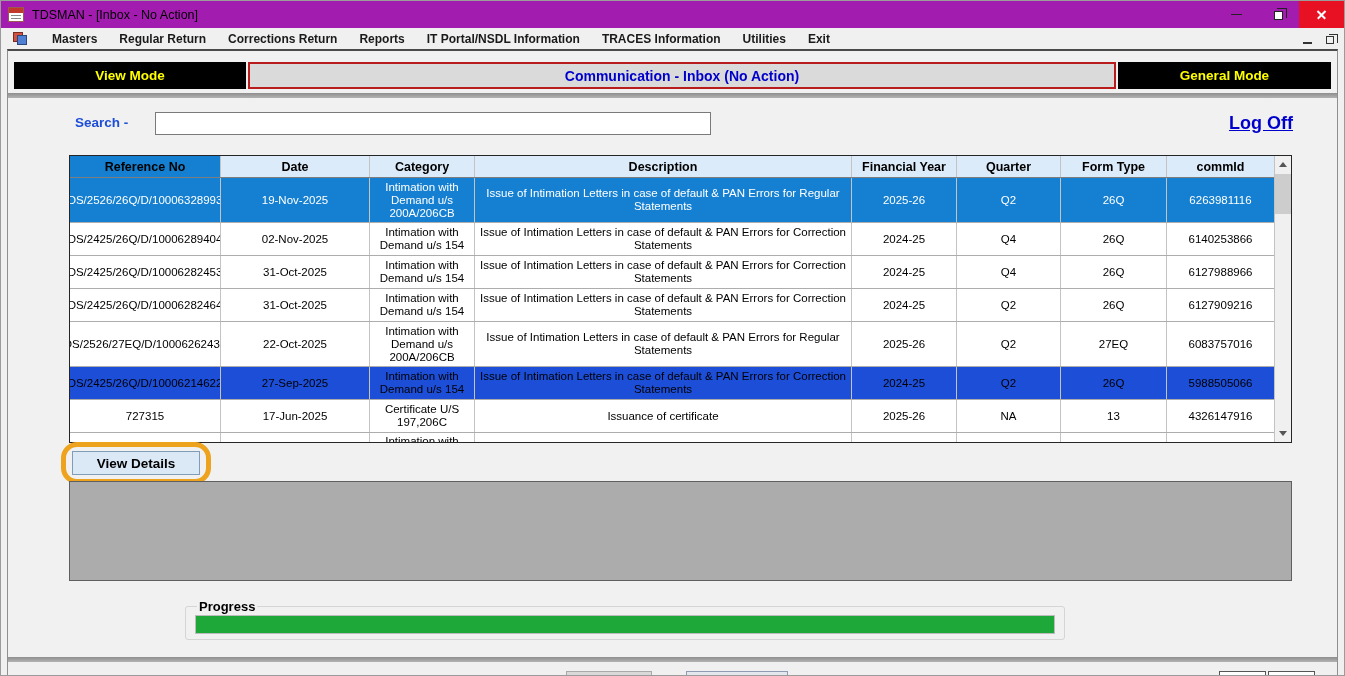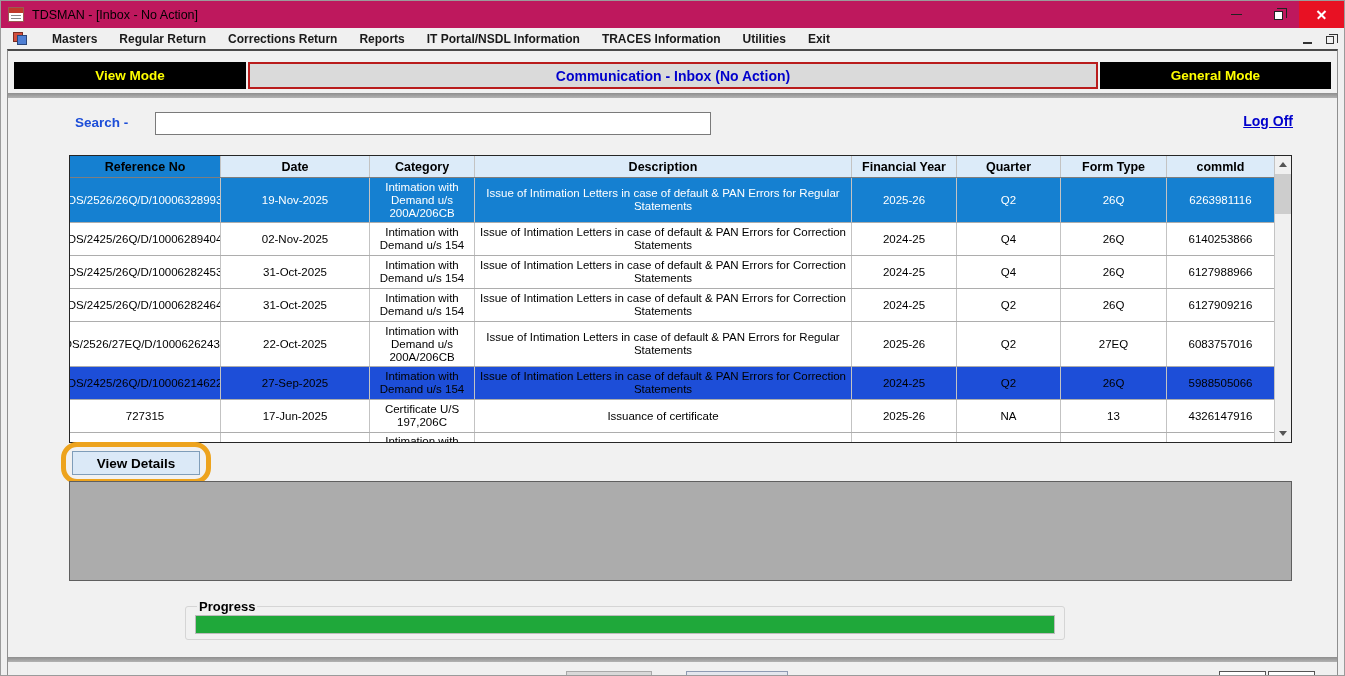--- a/index.html
+++ b/index.html
@@ -1,21 +1,21 @@
 <!DOCTYPE html>
 <html style="--selection-blue: #1580d1; --header-blue: #dcebf9; --mode-black: #000000; --mode-yellow: #ffff00; --link-blue: #0000cc; --progress-green: #1fa83a; --highlight-orange: #eda31d; --close-red: #e81123; --panel-gray: #acacac;"><head>
 <meta charset="utf-8">
 <style>
   * { margin:0; padding:0; box-sizing:border-box; }
   html,body { width:1345px; height:676px; overflow:hidden; }
   body { font-family:"Liberation Sans", sans-serif; background:#e9e9e9; position:relative; }
   .window { position:absolute; inset:0; background:#f0f0f0; border:1px solid #9b9b9b; overflow:hidden; }
 
   
-  .titlebar { position:absolute; top:0; left:0; right:0; height:27px; background:#be185d; display:flex; align-items:center; }
+  .titlebar { position:absolute; top:0; left:0; right:0; height:27px; background:#a21caf; display:flex; align-items:center; }
   .app-icon { width:16px; height:15px; margin-left:7px; background:#fff; border:1px solid #9a5a52; position:relative; }
   .app-icon::before { content:""; position:absolute; top:0; left:0; right:0; height:5px; background:#c0392b; }
   .app-icon::after { content:""; position:absolute; top:7px; left:2px; right:2px; height:1px; background:#888; box-shadow:0 3px 0 #888; }
   .title-text { margin-left:8px; font-size:12.5px; color:#000; }
   .win-controls { margin-left:auto; display:flex; height:27px; }
   .wbtn { width:42px; height:27px; display:flex; align-items:center; justify-content:center; }
   .glyph-min { width:11px; height:1px; background:#222; display:block; }
   .glyph-restore { width:9px; height:9px; border:1px solid #222; position:relative; background:#fff; margin-top:2px; }
   .glyph-restore::before { content:""; position:absolute; top:-4px; left:2px; width:9px; height:9px; border:1px solid #222; border-left:none; border-bottom:none; }
   .wbtn.close { background:var(--close-red,#e81123); width:45px; }
@@ -34,31 +34,31 @@
   .mdi-restore { width:8px; height:8px; border:1px solid #333; position:relative; background:#f0f0f0; margin-top:3px; }
   .mdi-restore::before { content:""; position:absolute; top:-3px; left:2px; width:8px; height:8px; border:1px solid #333; border-left:none; border-bottom:none; }
 
   
   .mdi-area { position:absolute; top:48px; left:6px; right:6px; bottom:0; background:#f1f1f1; border-top:2px solid #4a4a4a; border-left:1px solid #8f8f8f; border-right:1px solid #8f8f8f; overflow:hidden; }
 
   
   .modebar { position:absolute; top:11px; left:6px; right:6px; height:27px; display:flex; gap:2px; }
   .mode-box { background:var(--mode-black,#000); color:var(--mode-yellow,#ffff00); font-weight:bold; font-size:13.5px; display:flex; align-items:center; justify-content:center; }
   .mode-left { width:232px; }
-  .mode-right { width:231px; }
+  .mode-right { width:213px; }
   .mode-center { flex:1; background:#dadada; border:2px solid #b91c1c; color:var(--link-blue,#0000cc); font-weight:bold; font-size:14px; display:flex; align-items:center; justify-content:center; }
 
   .h-divider { position:absolute; left:0; right:0; height:5px; background:linear-gradient(#8e8e8e,#b2b2b2); }
   .div-top { top:42px; }
   .div-bottom { top:606px; }
 
   
   .search-label { position:absolute; top:64px; left:67px; font-size:13.5px; font-weight:bold; color:#1d4ed8; }
   .search-input { position:absolute; top:61px; left:147px; width:556px; height:23px; border:1px solid #7a7a7a; background:#fff; font-size:13px; padding:0 4px; font-family:"Liberation Sans",sans-serif; }
-  .logoff { position:absolute; top:62px; right:44px; font-size:14px; font-weight:bold; color:var(--link-blue,#0000cc); text-decoration:underline; cursor:pointer; }
+  .logoff { position:absolute; top:62px; right:44px; font-size:18px; font-weight:bold; color:var(--link-blue,#0000cc); text-decoration:underline; cursor:pointer; }
 
   
   .grid { position:absolute; top:104px; left:61px; width:1223px; height:288px; border:1px solid #262626; background:#fff; display:flex; }
   .grid-main { width:1204px; display:flex; flex-direction:column; overflow:hidden; }
   .grid-header { display:flex; height:22px; background:var(--header-blue,#dcebf9); border-bottom:1px solid #7e7e7e; flex:0 0 22px; }
   .cell { border-right:1px solid #c3c3c3; display:flex; align-items:center; justify-content:center; text-align:center; overflow:hidden; padding:2px 2px; }
   .hcell { font-weight:bold; font-size:12.5px; color:#000; }
   .hcell.hsel { background:var(--selection-blue,#1580d1); }
   .col0 { flex:0 0 151px; } .col1 { flex:0 0 149px; } .col2 { flex:0 0 105px; }
   .col3 { flex:0 0 377px; } .col4 { flex:0 0 105px; } .col5 { flex:0 0 104px; }

